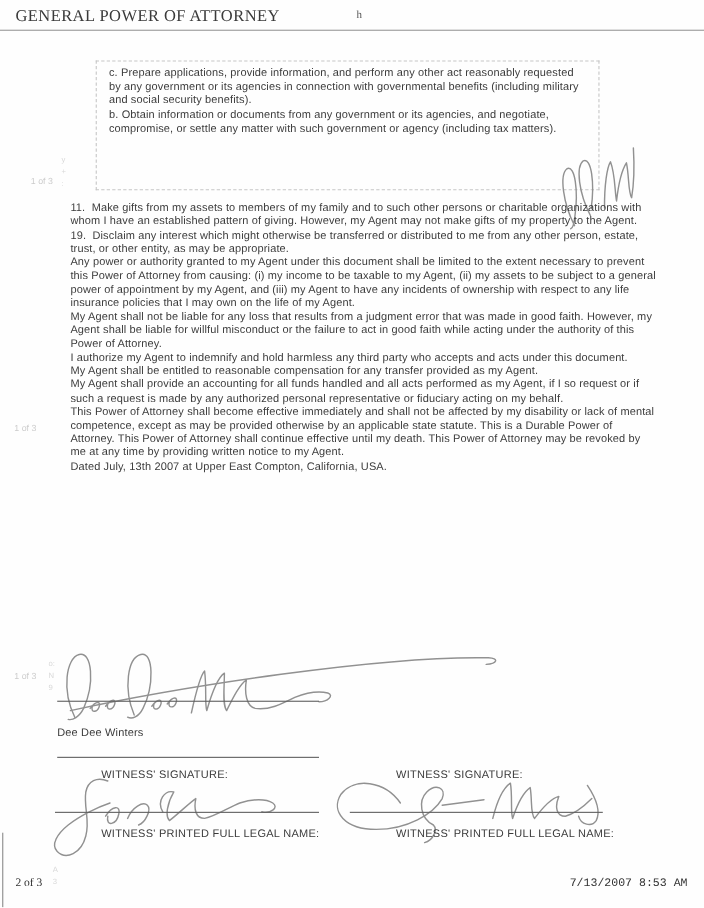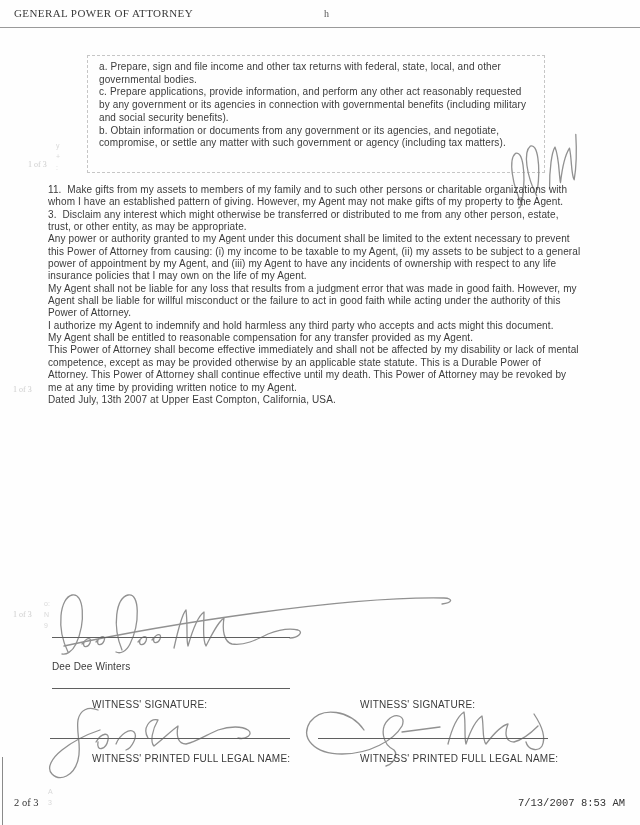--- a/index.html
+++ b/index.html
@@ -1,30 +1,30 @@
 <!DOCTYPE html>
 <html><head>
 <meta charset="utf-8">
 <style>
   html,body{margin:0;padding:0;background:#ffffff;}
   .page{position:relative;width:640px;height:825px;background:#fefefe;
         font-family:"Liberation Sans",sans-serif;color:#3b3b3b;overflow:hidden;}
 
   .header-title{position:absolute;left:14px;top:7px;font-family:"Liberation Serif",serif;
-        font-size:11px;letter-spacing:0.4px;color:#3a3a3a;}
+        font-size:15px;letter-spacing:0.4px;color:#3a3a3a;}
   .stray-mark{position:absolute;left:324px;top:8px;font-family:"Liberation Serif",serif;
         font-size:10px;color:#555;}
   .header-rule{position:absolute;left:0;top:27px;width:640px;height:1px;background:#9a9a9a;}
 
   .powers-box{position:absolute;left:87px;top:55px;width:458px;height:118px;
         box-sizing:border-box;border:1px dashed #c6c6c6;padding:5px 10px 5px 11px;overflow:hidden;}
   .powers-box p{margin:0;font-size:10px;line-height:12.7px;letter-spacing:0.12px;white-space:pre-wrap;}
   .powers-box .lbl{margin-right:3px;}
 
-  .body-flow{position:absolute;left:48px;top:184px;width:534px;}
+  .body-flow{position:absolute;left:64px;top:184px;width:534px;}
   .body-flow p{margin:0;font-size:10px;line-height:12.35px;letter-spacing:0.12px;white-space:pre-wrap;}
 
   .sig-rule{position:absolute;height:1px;background:#5f5f5f;}
   .rule-principal{left:52px;top:637px;width:238px;}
   .rule-blank{left:52px;top:688px;width:238px;}
   .rule-witness-1{left:50px;top:738px;width:240px;}
   .rule-witness-2{left:318px;top:738px;width:230px;}
 
   .printed-name{position:absolute;left:52px;top:661px;font-size:10px;letter-spacing:0.15px;color:#3a3a3a;}
   .wit-label{position:absolute;font-size:10px;letter-spacing:0.25px;color:#3a3a3a;margin-left:40px;}
@@ -32,21 +32,21 @@
   .wl-sig-2{left:320px;top:699px;}
   .wl-name-1{left:52px;top:753px;}
   .wl-name-2{left:320px;top:753px;}
 
   .footer-left{position:absolute;left:14px;top:797px;font-family:"Liberation Serif",serif;
         font-size:10.5px;color:#333;}
   .footer-right{position:absolute;right:15px;top:797px;font-family:Liberation Mono, monospace;
         font-size:10.5px;color:#333;}
   .edge-line{position:absolute;left:2px;top:757px;width:1px;height:68px;background:#8a8a8a;}
 
-  .artifact{position:absolute;font-family:Liberation Serif, serif;color:#cccccc;font-size:8px;}
+  .artifact{position:absolute;font-family:Liberation Sans, sans-serif;color:#cccccc;font-size:8px;}
   .mk-1{left:28px;top:160px;}
   .mk-2{left:13px;top:385px;}
   .mk-3{left:13px;top:610px;}
   .bleed{position:absolute;color:#d8d8d8;font-size:7px;line-height:11px;white-space:pre-line;}
   .bl-1{left:56px;top:140px;}
   .bl-2{left:44px;top:598px;}
   .bl-3{left:48px;top:786px;}
 
   .sig-svg{position:absolute;}
   .sig-principal{left:46px;top:582px;}
@@ -58,38 +58,38 @@
 </head>
 <body>
 
 <div class="page">
 
   <div class="header-title">GENERAL POWER OF ATTORNEY</div>
   <div class="stray-mark">h</div>
   <div class="header-rule"></div>
 
   <div class="powers-box">
-    <p><span class="lbl">a.</span><span>Prepare, sign and file income and other tax returns with federal, state, local, and other governmental bodies.</span></p>
     <p><span class="lbl">c.</span><span>Prepare applications, provide information, and perform any other act reasonably requested by any government or its agencies in connection with governmental benefits (including military and social security benefits).</span></p>
     <p><span class="lbl">b.</span><span>Obtain information or documents from any government or its agencies, and negotiate, compromise, or settle any matter with such government or agency (including tax matters).</span></p>
   </div>
 
   <svg class="sig-svg sig-initials" width="85" height="90" viewBox="0 0 85 90">
     <path d="M 14,82 C 8,60 10,34 18,30 C 26,28 24,52 16,74 C 14,80 12,84 10,84"></path>
     <path d="M 30,76 C 24,54 26,30 34,26 C 42,24 40,48 32,70"></path>
     <path d="M 44,72 C 48,52 54,36 58,32 C 60,44 56,60 56,68 C 60,56 66,42 72,36 C 72,48 68,62 70,68 C 74,58 78,44 81,24"></path>
   </svg>
 
   <div class="body-flow">
     <p>11.  Make gifts from my assets to members of my family and to such other persons or charitable organizations with whom I have an established pattern of giving. However, my Agent may not make gifts of my property to the Agent.</p>
-    <p>3.  Disclaim any interest which might otherwise be transferred or distributed to me from any other person, estate, trust, or other entity, as may be appropriate.</p>
+    <p>19.  Disclaim any interest which might otherwise be transferred or distributed to me from any other person, estate, trust, or other entity, as may be appropriate.</p>
     <p>Any power or authority granted to my Agent under this document shall be limited to the extent necessary to prevent this Power of Attorney from causing: (i) my income to be taxable to my Agent, (ii) my assets to be subject to a general power of appointment by my Agent, and (iii) my Agent to have any incidents of ownership with respect to any life insurance policies that I may own on the life of my Agent.</p>
     <p>My Agent shall not be liable for any loss that results from a judgment error that was made in good faith. However, my Agent shall be liable for willful misconduct or the failure to act in good faith while acting under the authority of this Power of Attorney.</p>
-    <p>I authorize my Agent to indemnify and hold harmless any third party who accepts and acts might this document.</p>
+    <p>I authorize my Agent to indemnify and hold harmless any third party who accepts and acts under this document.</p>
     <p>My Agent shall be entitled to reasonable compensation for any transfer provided as my Agent.</p>
+    <p>My Agent shall provide an accounting for all funds handled and all acts performed as my Agent, if I so request or if such a request is made by any authorized personal representative or fiduciary acting on my behalf.</p>
     <p>This Power of Attorney shall become effective immediately and shall not be affected by my disability or lack of mental competence, except as may be provided otherwise by an applicable state statute. This is a Durable Power of Attorney. This Power of Attorney shall continue effective until my death. This Power of Attorney may be revoked by me at any time by providing written notice to my Agent.</p>
     <p>Dated July, 13th 2007 at Upper East Compton, California, USA.</p>
   </div>
 
   <svg class="sig-svg sig-principal" width="420" height="82" viewBox="0 0 420 82">
     <path d="M 18,64 C 120,42 300,14 398,16 C 408,16.5 406,21 396,22"></path>
     <path d="M 22,70 C 10,46 14,16 26,13 C 38,10 40,40 30,62 C 26,70 20,73 16,72"></path>
     <path d="M 36,62 C 42,54 46,56 44,61 C 42,66 36,66 38,60"></path>
     <path d="M 50,60 C 56,52 60,54 58,59 C 56,64 50,64 52,58"></path>
     <path d="M 76,68 C 66,44 70,16 82,13 C 94,10 94,42 84,62 C 80,70 74,72 70,70"></path>

